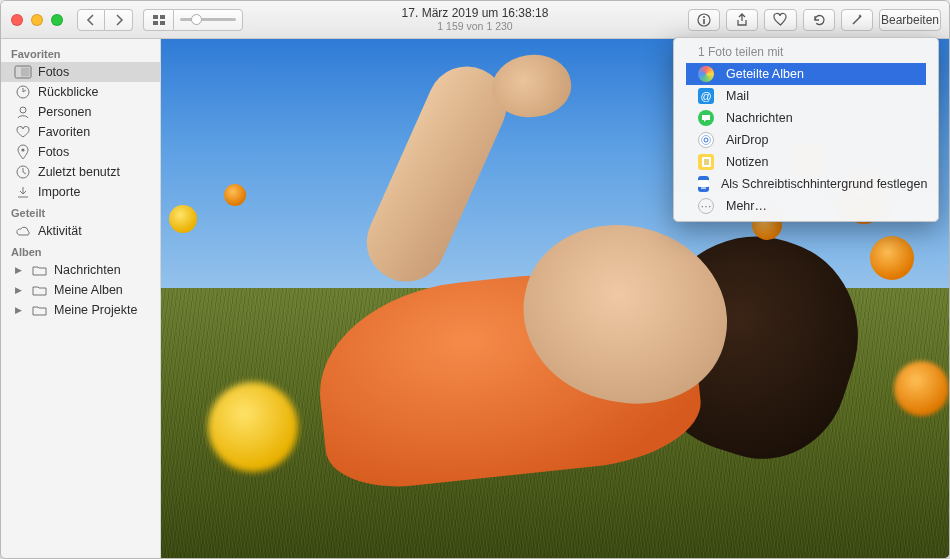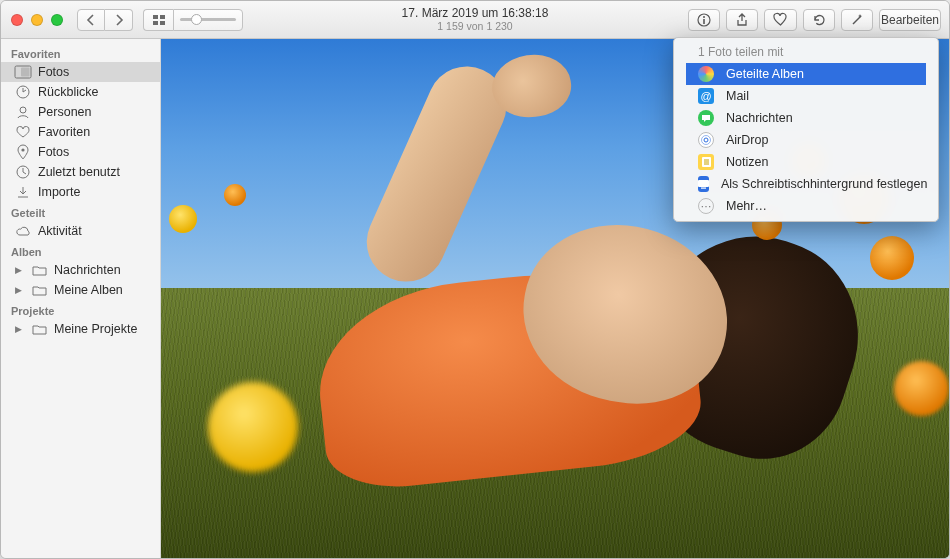--- a/index.html
+++ b/index.html
@@ -234,21 +234,20 @@
       <div class="srow">
         <span class="disc">▶</span>
         <span class="ic">
             <svg width="15" height="11">
               <path d="M1 2h5l1 1h7v7H1z" fill="none" stroke="currentColor"></path>
             </svg>
           </span>
         <span class="lbl">Meine Alben</span>
       </div>
 
-      <div class="shead">Projekte</div>
       <div class="srow">
         <span class="disc">▶</span>
         <span class="ic">
             <svg width="15" height="11">
               <path d="M1 2h5l1 1h7v7H1z" fill="none" stroke="currentColor"></path>
             </svg>
           </span>
         <span class="lbl">Meine Projekte</span>
       </div>
     </div>

